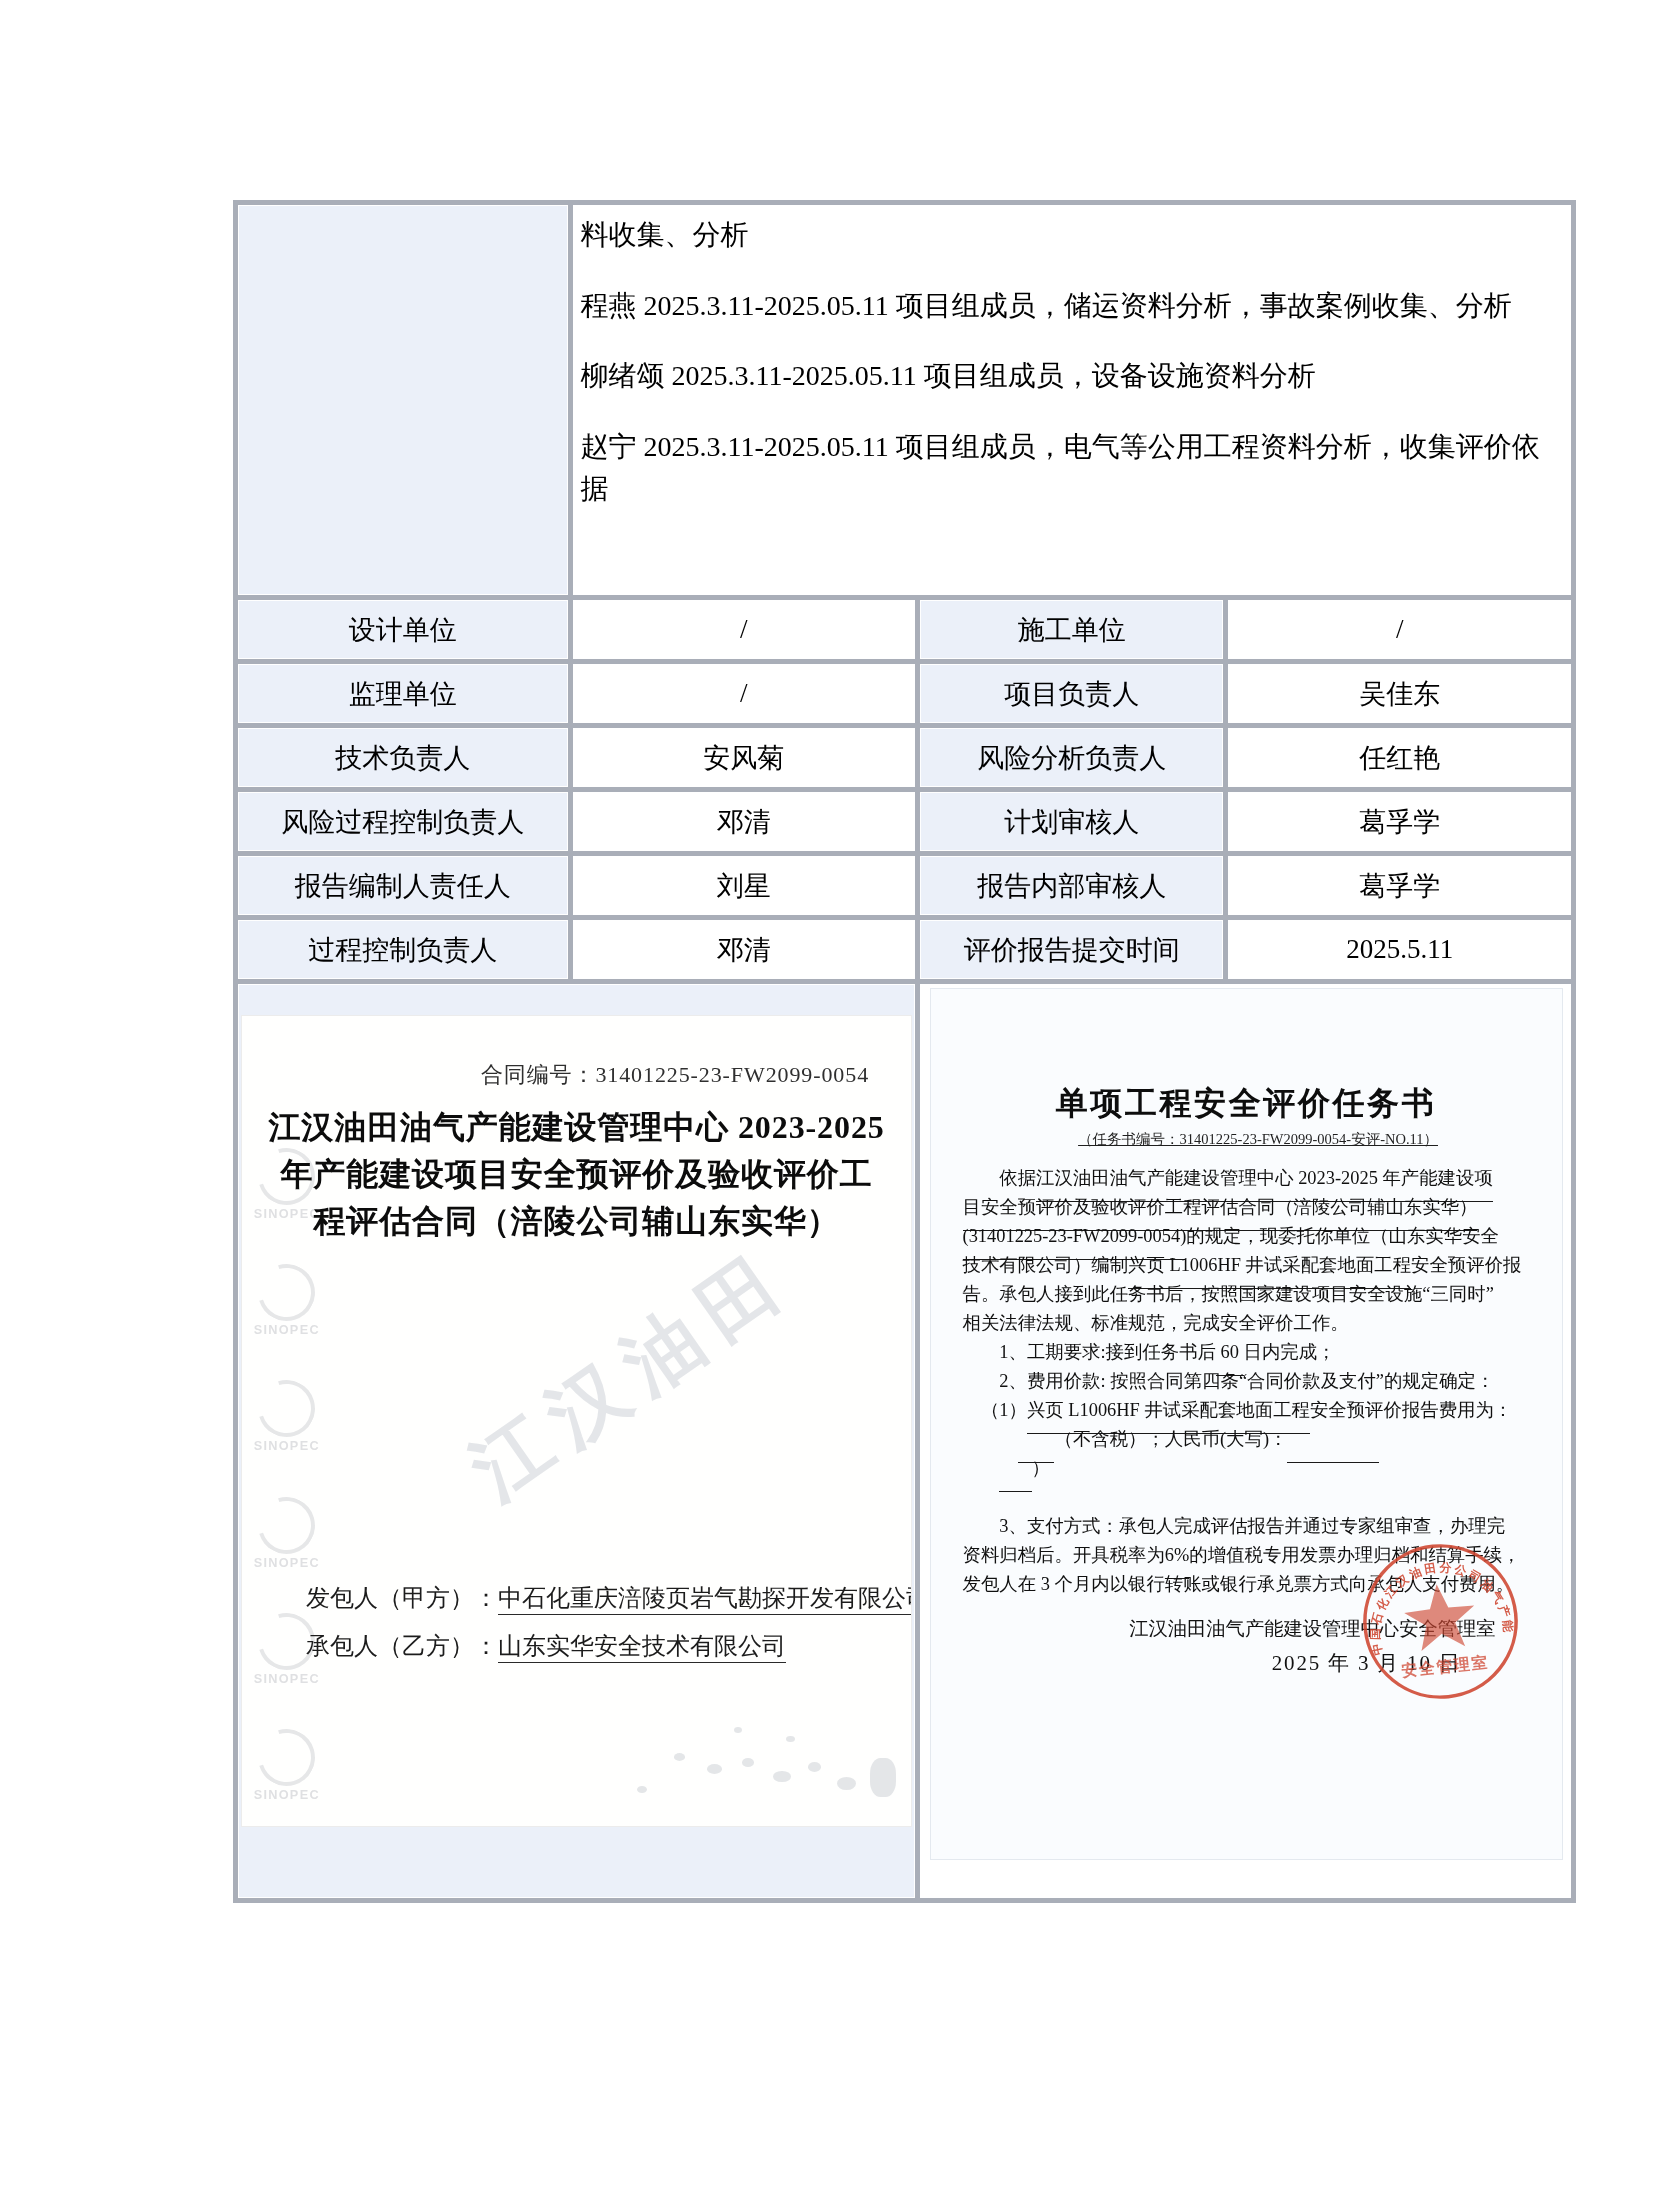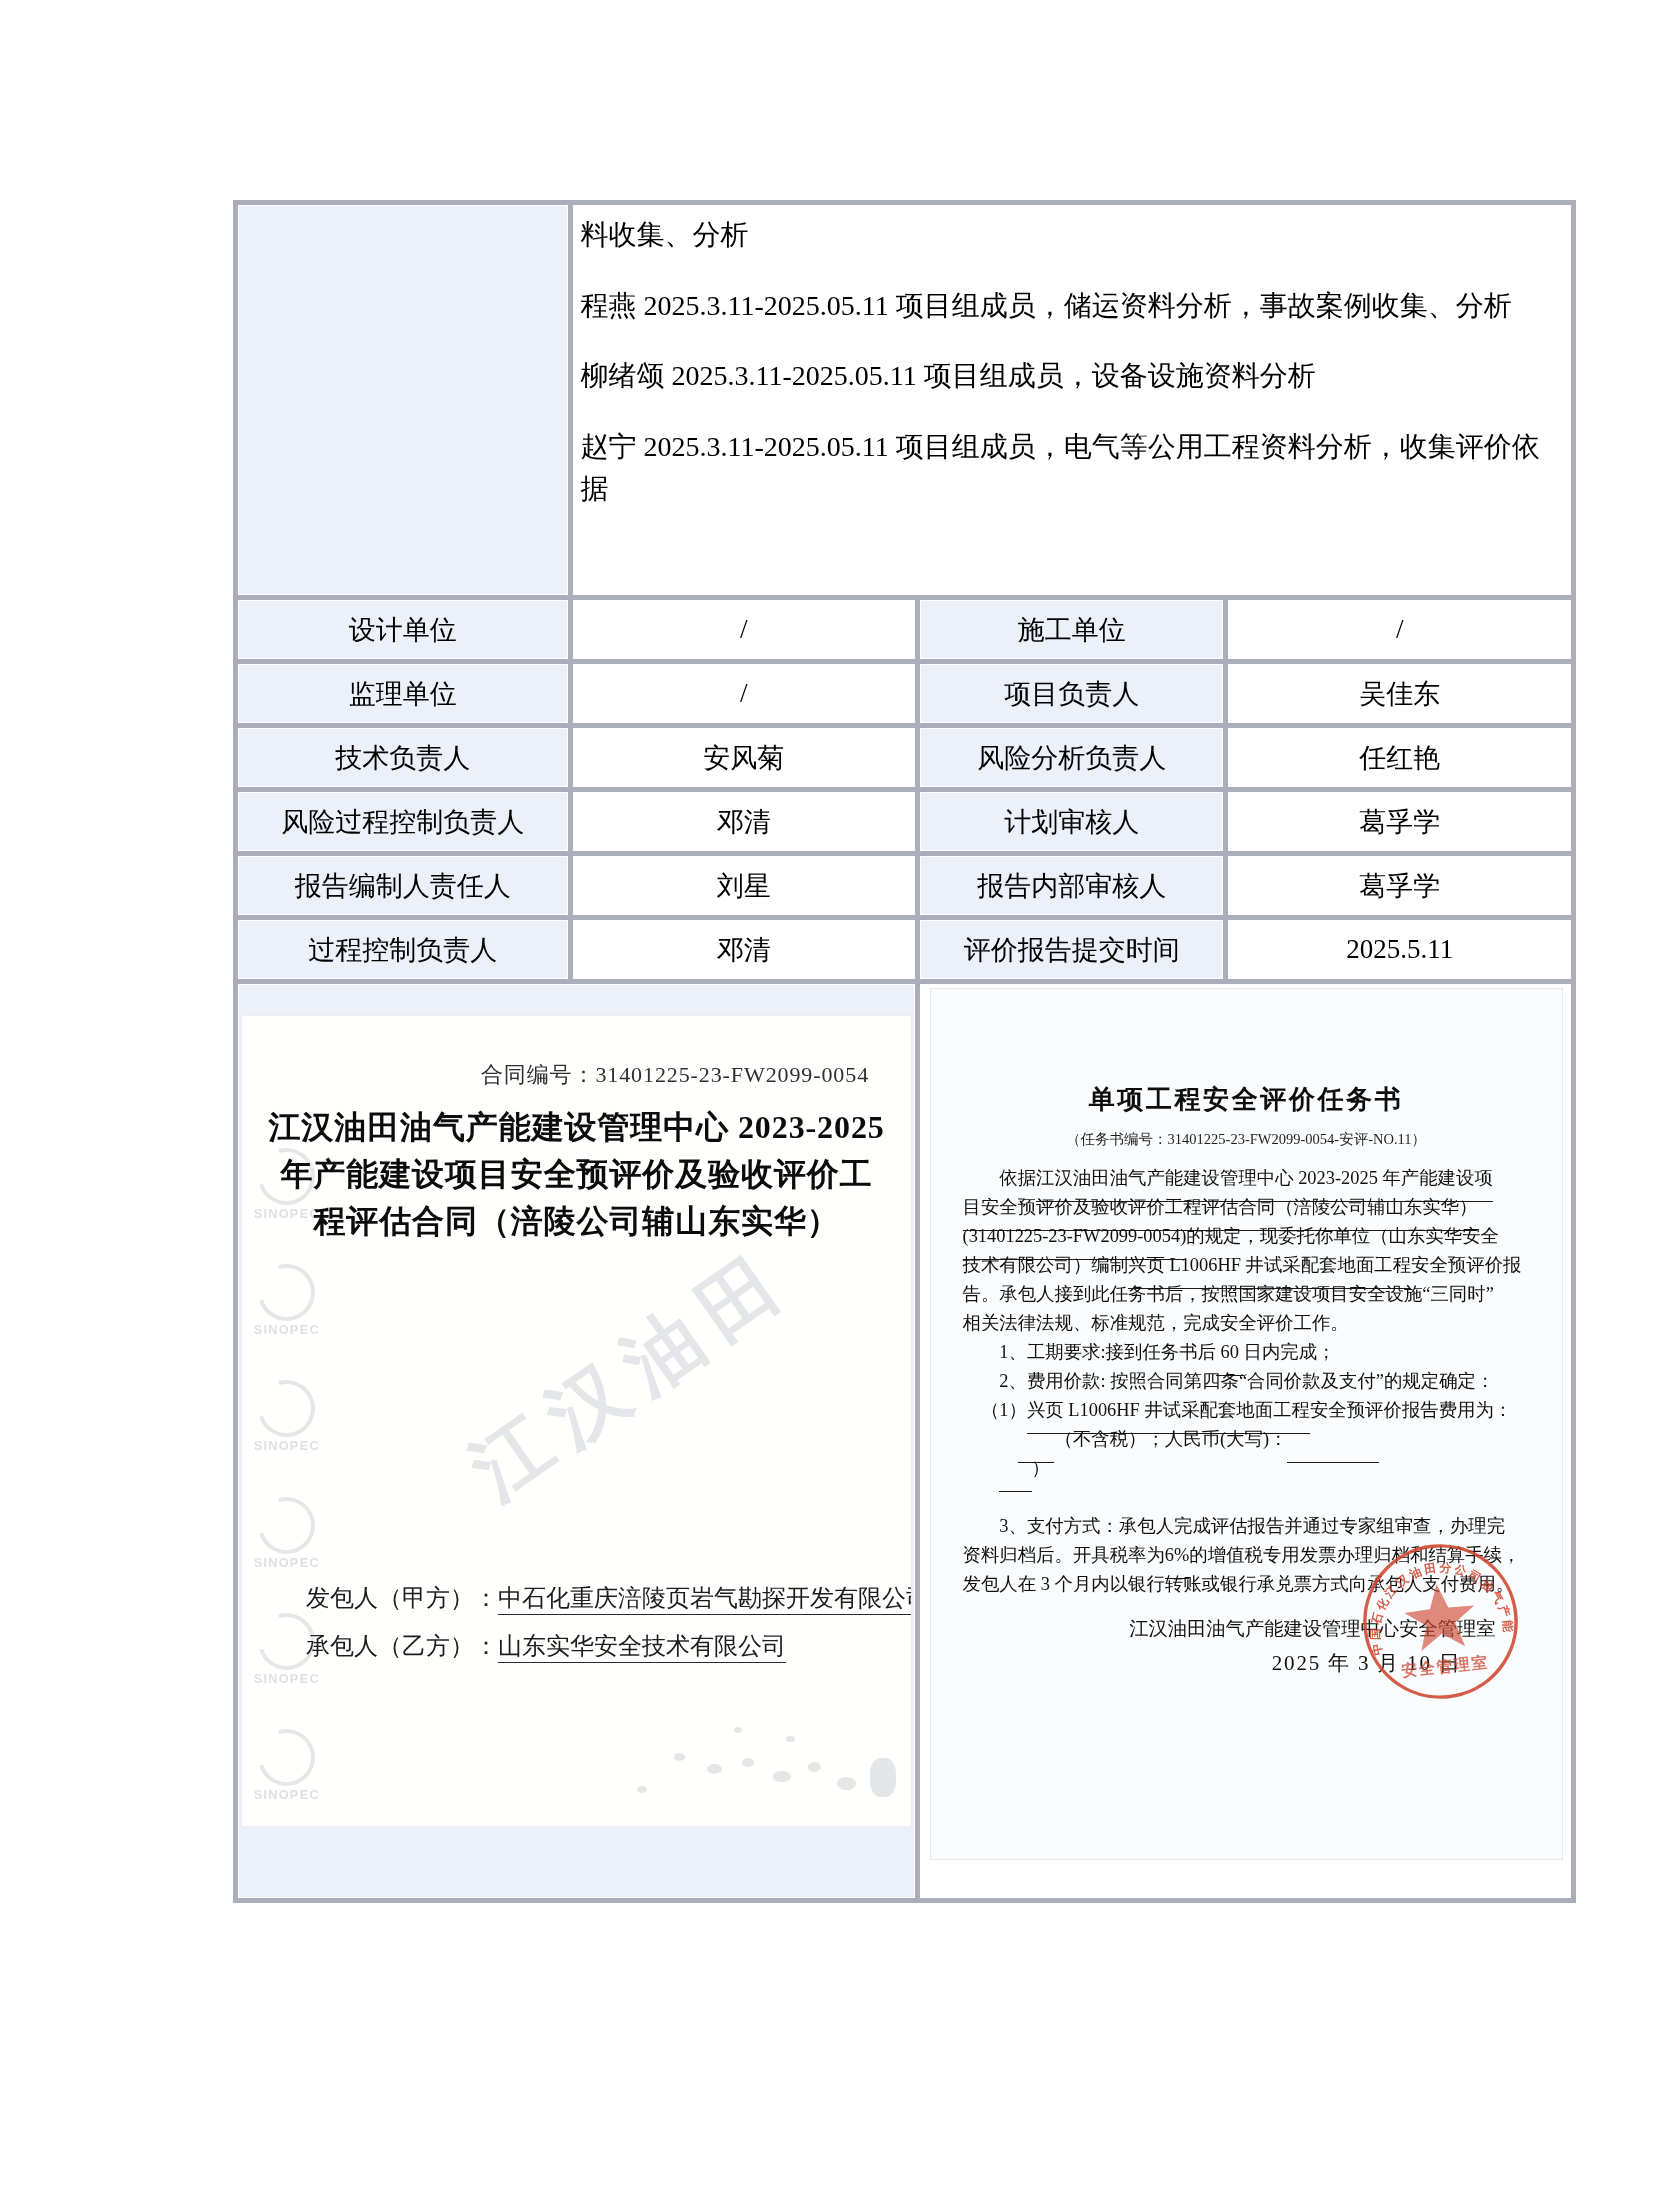--- a/index.html
+++ b/index.html
@@ -50,23 +50,23 @@
     border-left-color:transparent;transform:rotate(28deg);
   }
   .logo-text{
     margin-top:1.8px;font-size:12.7px;letter-spacing:1.3px;color:#cbccd0;font-weight:bold;
     font-family:"Liberation Sans","DejaVu Sans",sans-serif;
   }
   .dot{position:absolute;background:#c3c7cf;border-radius:50%;opacity:.45;}
   
   .r-title{
     position:absolute;top:93px;left:0;width:100%;text-align:center;
-    font-size:26px;font-weight:bold;letter-spacing:2.6px;color:#0d0d0d;
-  }
-  .r-docno{position:absolute;top:141px;left:0;width:100%;text-align:center;font-size:14.5px;color:#1f1f1f;}
+    font-size:32px;font-weight:bold;letter-spacing:2.6px;color:#0d0d0d;
+  }
+  .r-docno{position:absolute;top:141px;left:12px;width:100%;text-align:center;font-size:14.5px;color:#1f1f1f;text-decoration:underline;}
   .r-para{position:absolute;top:175px;left:32px;right:25.5px;font-size:18.4px;line-height:29px;color:#101010;}
   .r-para .line{min-height:29px;}
   .u{border-bottom:1.3px solid #1a1a1a;padding-bottom:13px;}
   .r-sign{position:absolute;top:614px;right:66px;font-size:19.3px;color:#111;white-space:nowrap;margin-top:12px;}
   .r-date{position:absolute;top:660px;right:100px;font-size:21px;color:#111;letter-spacing:1.8px;white-space:nowrap;}
   .stamp{position:absolute;top:549px;right:38px;width:167px;height:167px;opacity:.88;transform:rotate(-6deg);}
 </style>
 </head>
 <body>
 

